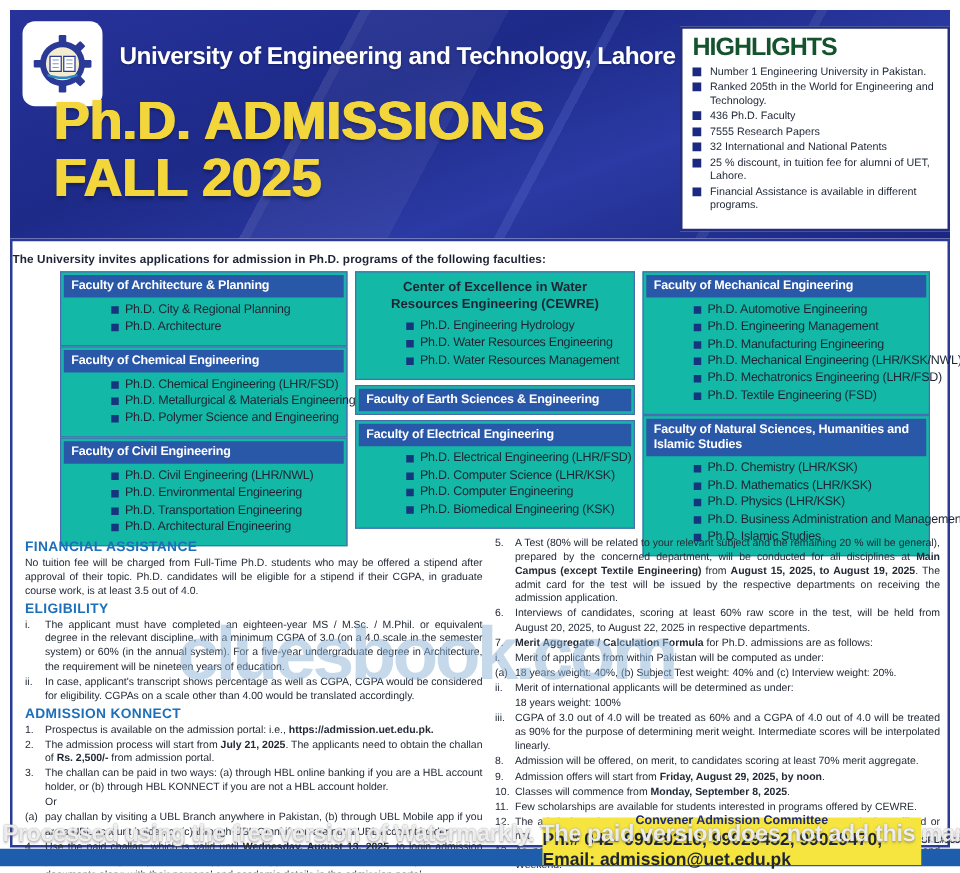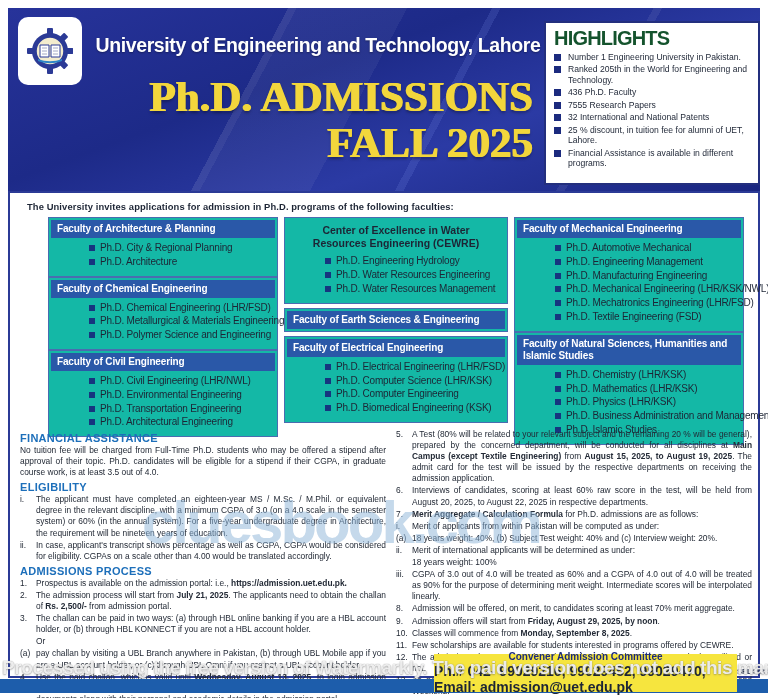--- a/index.html
+++ b/index.html
@@ -22,24 +22,23 @@
     position:absolute;left:10px;top:9px;width:64px;height:68px;
     background:#fff;border-radius:10px;
     display:flex;align-items:center;justify-content:center;
   }
   .uni-name{
     position:absolute;left:80px;top:26px;width:460px;text-align:center;
     color:#ffffff;font-weight:bold;font-size:19.5px;letter-spacing:-0.4px;
     text-shadow:0 1px 2px rgba(0,0,0,0.35);
   }
   .main-title{
-    position:absolute;left:35px;top:66px;width:490px;text-align:right;
+    position:absolute;left:35px;top:66px;width:490px;text-align:left;
     color:#f2d63c;font-weight:bold;line-height:1.08;
     text-shadow:0.7px 0 0 #f2d63c,-0.7px 0 0 #f2d63c,0 2px 3px rgba(0,0,0,0.35);
-    font-family:Liberation Serif, serif;
   }
   .main-title .t1{font-size:43px;display:block;}
   .main-title .t2{font-size:43px;display:block;}
   
   .highlights{
     position:absolute;left:536px;top:13px;width:216px;height:164px;
     background:#fff;border:2px solid #232f7e;box-sizing:border-box;
     padding:4px 7px 2px 7px;
   }
   .highlights h2{
@@ -48,21 +47,21 @@
   }
   .hl-item{display:flex;gap:7px;margin:0 0 2px 1px;}
   .hl-item .sq{flex:none;width:7px;height:7px;background:#1b2a7e;margin-top:2px;}
   .hl-item .tx{font-size:8.6px;line-height:1.22;color:#1d2535;}
   
   .content{
     position:absolute;left:8px;top:191px;width:752px;height:487px;
     background:#fff;border:2px solid #2b3a96;box-sizing:border-box;
   }
   .intro{
-    position:absolute;left:17px;top:8px;font-size:9.4px;font-weight:bold;
+    position:absolute;left:0;top:8px;font-size:9.4px;font-weight:bold;
     color:#1d2535;letter-spacing:0.1px;
   }
   .grid{
     position:absolute;left:38px;top:24px;display:flex;gap:6px;
   }
   .gcol{width:230px;height:206px;display:flex;flex-direction:column;justify-content:space-between;}
   .gcol.mid{width:224px;}
   .fbox{border:1.5px solid #4a6cb0;background:#14b8a6;box-sizing:border-box;padding:2px;}
   .fhead{
     background:#2a58a8;color:#fff;font-size:10px;font-weight:bold;
@@ -275,21 +274,21 @@
         </div>
       </div>
     </div>
 
     <div class="gcol">
       <div class="fbox">
         <div class="fhead">Faculty of Mechanical Engineering</div>
         <div class="fitems">
           <div class="fitem">
               <span class="sq"></span>
-              <span class="tx">Ph.D. Automotive Mechanical</span>
+              <span class="tx">Ph.D. Automotive Engineering</span>
             </div>
           <div class="fitem">
               <span class="sq"></span>
               <span class="tx">Ph.D. Engineering Management</span>
             </div>
           <div class="fitem">
               <span class="sq"></span>
               <span class="tx">Ph.D. Manufacturing Engineering</span>
             </div>
           <div class="fitem">
@@ -342,21 +341,21 @@
       <div class="sec-head">ELIGIBILITY</div>
       <div class="nitem">
           <span class="lb">i.</span>
           <span class="tx">The applicant must have completed an eighteen-year MS / M.Sc. / M.Phil. or equivalent degree in the relevant discipline, with a minimum CGPA of 3.0 (on a 4.0 scale in the semester system) or 60% (in the annual system). For a five-year undergraduate degree in Architecture, the requirement will be nineteen years of education.</span>
         </div>
       <div class="nitem">
           <span class="lb">ii.</span>
           <span class="tx">In case, applicant's transcript shows percentage as well as CGPA, CGPA would be considered for eligibility. CGPAs on a scale other than 4.00 would be translated accordingly.</span>
         </div>
 
-      <div class="sec-head">ADMISSIONS PROCESS</div>
+      <div class="sec-head">ADMISSION KONNECT</div>
       <div class="nitem">
           <span class="lb">1.</span>
           <span class="tx">Prospectus is available on the admission portal: i.e., <b>https://admission.uet.edu.pk.</b></span>
         </div>
       <div class="nitem">
           <span class="lb">2.</span>
           <span class="tx">The admission process will start from <b>July 21, 2025</b>. The applicants need to obtain the challan of <b>Rs. 2,500/-</b> from admission portal.</span>
         </div>
       <div class="nitem">
           <span class="lb">3.</span>

